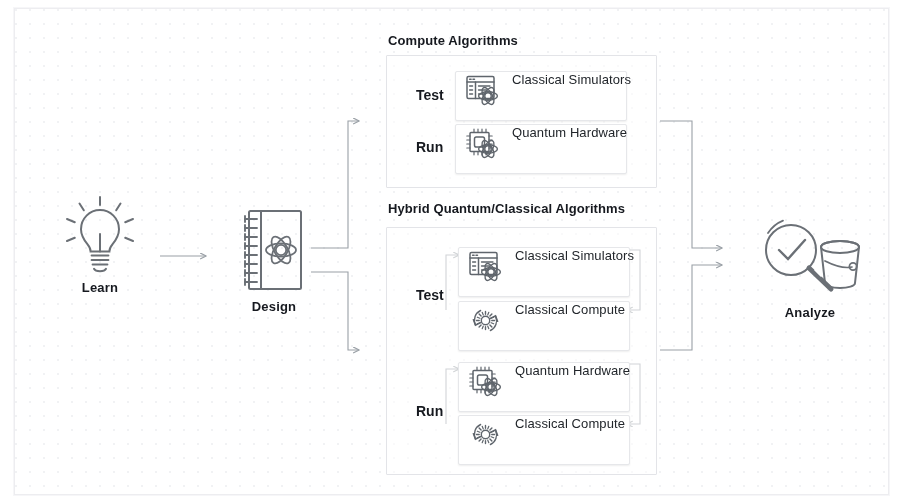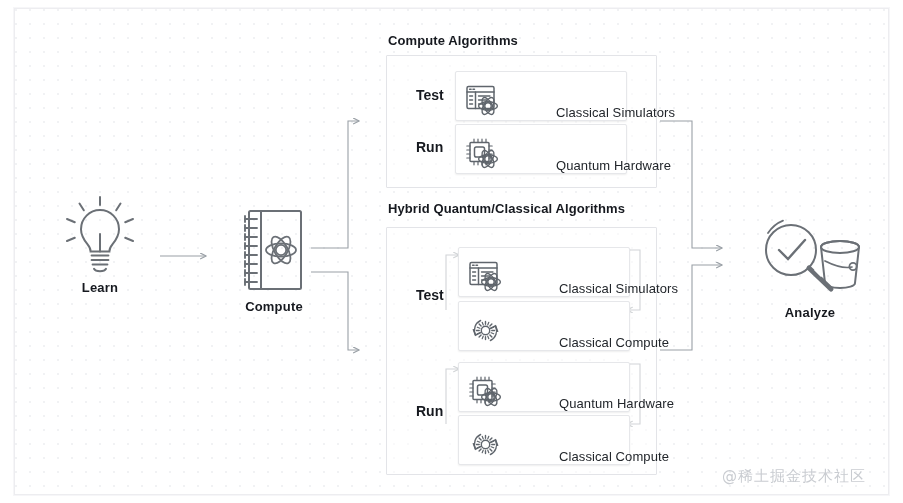--- a/index.html
+++ b/index.html
@@ -43,21 +43,21 @@
   .rowlabel{
     position:absolute;font-size:14px;font-weight:bold;color:#16191f;
     white-space:nowrap;
     margin-left:24px;
   }
 
   
   .card{
     position:absolute;background:#ffffff;border:1px solid #e6e7ea;
     box-shadow:0 1px 2px rgba(0,0,0,.07);
-    box-sizing:border-box;display:flex;align-items:flex-end;border-radius:2px;gap:44px;
+    box-sizing:border-box;display:flex;align-items:flex-start;border-radius:2px;
   }
   .card .card-icon{
     flex:0 0 auto;width:46px;height:38px;margin-left:6px;
     display:flex;align-items:center;justify-content:center;color:#5f656c;
   }
   .card .card-label{
     font-size:13px;color:#22262b;white-space:nowrap;margin-left:4px;
     letter-spacing:.1px;
   }
 
@@ -143,21 +143,21 @@
                    M10,47 L10,53 M10,56 L10,62 M10,65 L10,71 M10,74 L10,80"></path>
         </g>
         <g stroke-width="1.8">
           <circle cx="46" cy="45" r="5.2"></circle>
           <ellipse cx="46" cy="45" rx="15" ry="6.6"></ellipse>
           <ellipse cx="46" cy="45" rx="15" ry="6.6" transform="rotate(60 46 45)"></ellipse>
           <ellipse cx="46" cy="45" rx="15" ry="6.6" transform="rotate(120 46 45)"></ellipse>
         </g>
       </svg>
     </span>
-    <span class="stage-label">Compute</span>
+    <span class="stage-label">Design</span>
   </div>
 
   <div class="stage" style="left:740px;top:208px;width:110px;">
     <span class="glyph">
       <svg width="110" height="84" viewBox="0 0 110 84" fill="none" stroke="#6b7076" stroke-width="2" stroke-linecap="round">
         <circle cx="36" cy="33" r="25"></circle>
         <path d="M24,33 L33,42 L50,23" stroke-width="2.4"></path>
         <path d="M54,51 L76,72" stroke-width="5" stroke-linecap="round" stroke="#6b7076"></path>
         <path d="M60,53 L66,59 M64,49 L70,55" stroke-width="1.6" stroke="#ffffff"></path>
         <path d="M13,16 C17,10 22,6 28,3.6" stroke-width="1.8"></path>
@@ -316,15 +316,14 @@
           <path d="M13.2,8.3 L14.3,10.9 M19.8,8.3 L18.7,10.9
                    M13.2,24.7 L14.3,22.1 M19.8,24.7 L18.7,22.1
                    M8.3,13.2 L10.9,14.3 M8.3,19.8 L10.9,18.7
                    M24.7,13.2 L22.1,14.3 M24.7,19.8 L22.1,18.7" stroke-width="1.2"></path>
         </g>
       </svg>
     </span>
     <span class="card-label">Classical Compute</span>
   </div>
 
-  <div id="watermark">@稀土掘金技术社区</div>
 
 </div>
 
 </body></html>

